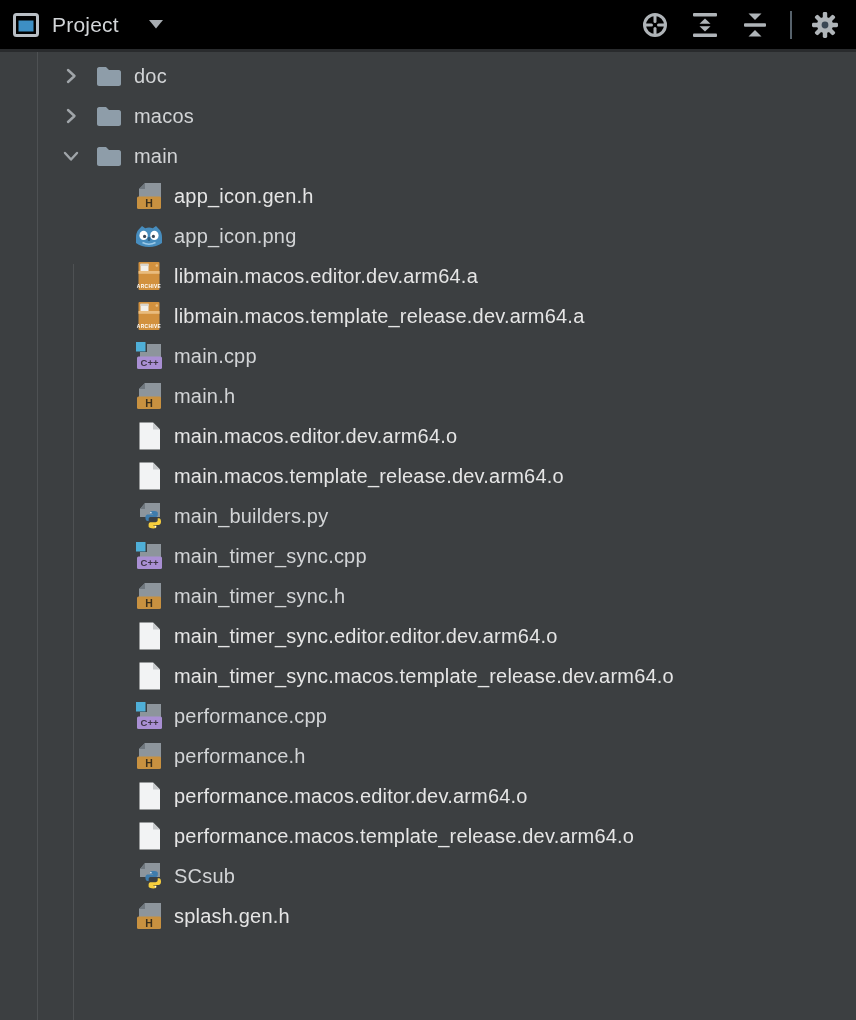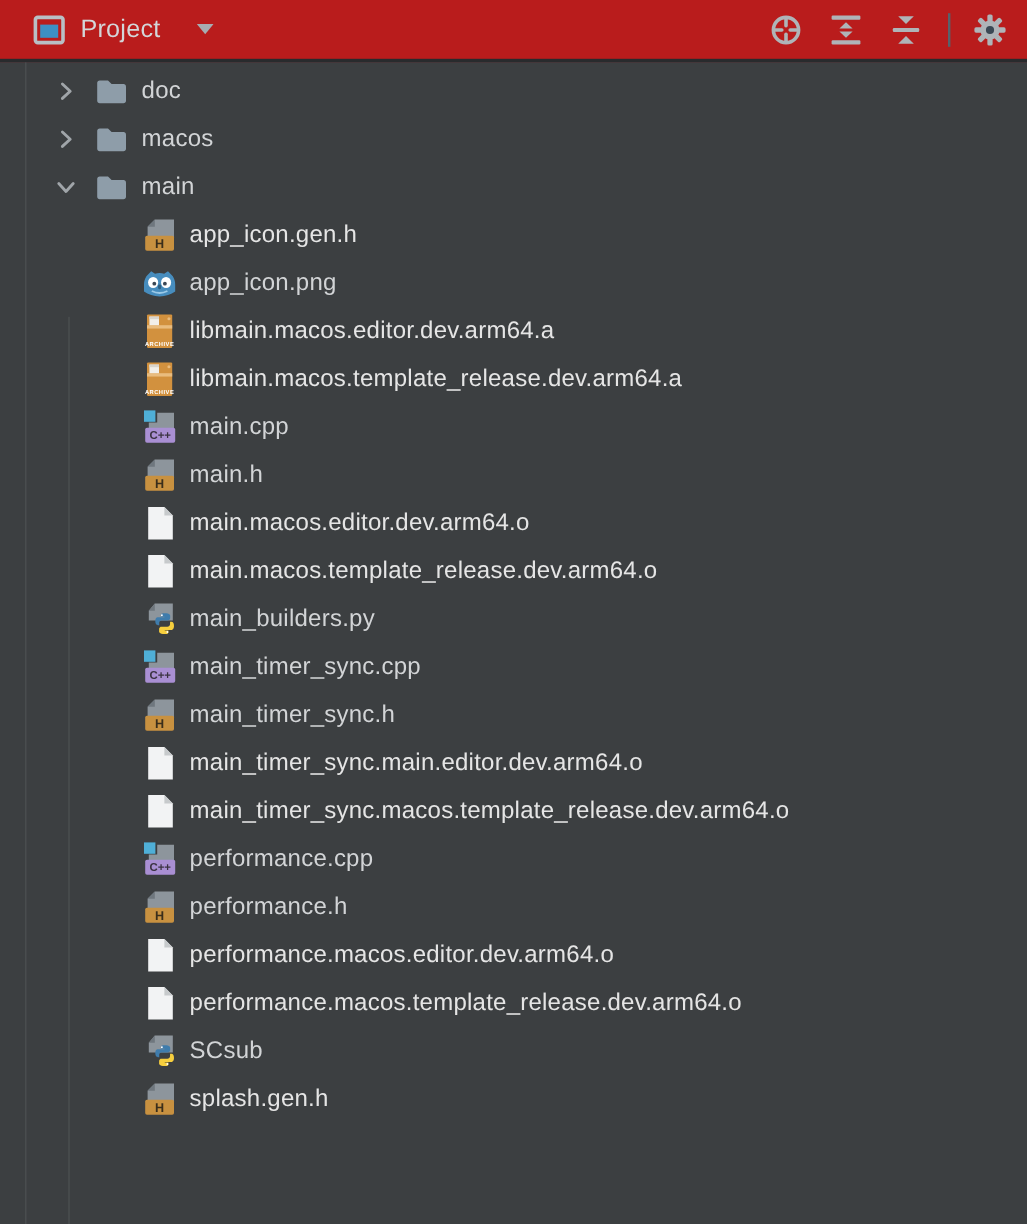--- a/index.html
+++ b/index.html
@@ -1,32 +1,32 @@
 <!DOCTYPE html>
 <html><head>
 <meta charset="utf-8">
 <style>
   * { margin:0; padding:0; box-sizing:border-box; }
   html,body { width:856px; height:1020px; overflow:hidden; }
   body { font-family:"Liberation Sans", sans-serif; background:#3C3F41; }
 
   
   .header {
-    height:52px; background:#b91c1c; display:flex; align-items:center;
-    padding:0 14px 0 26px; border-bottom:3px solid #292B2D;
+    height:52px; background:#000000; display:flex; align-items:center;
+    padding:0 14px 0 11px; border-bottom:3px solid #292B2D;
   }
   .hdr-win-icon { width:30px; height:30px; display:flex; align-items:center; justify-content:center; }
   .hdr-title { color:#D3D6D9; font-size:21px; margin-left:11px; letter-spacing:.2px; }
   .hdr-caret { margin-left:30px; display:flex; align-items:center; }
   .hdr-spacer { flex:1; }
   .hdr-btn { width:34px; height:34px; display:flex; align-items:center; justify-content:center; margin-left:16px; border-radius:4px; cursor:pointer; }
   .hdr-divider { width:2px; height:28px; background:#57626C; margin-left:18px; }
 
   
-  .tree { position:relative; height:968px; background:#3C3F41; padding-top:4px; }
+  .tree { position:relative; height:968px; background:#3C3F41; padding-top:4px;margin-left:16px; }
   .guide { position:absolute; width:1px; background:#4E5153; }
   .guide1 { left:21px; top:0; bottom:0; }
   .guide2 { left:57px; top:212px; bottom:0; }
 
   .row { height:40px; display:flex; align-items:center; cursor:pointer; position:relative; }
   .row.level0 { padding-left:44px; }
   .row.level1 { padding-left:118px; }
   .chev { width:22px; height:22px; margin-right:12px; display:flex; align-items:center; justify-content:center; flex:none; }
   .ficon { width:30px; height:30px; margin-right:10px; display:flex; align-items:center; justify-content:center; flex:none; }
   .label { font-size:20px; color:#D2D4D6; white-space:nowrap; letter-spacing:.2px; }
@@ -259,21 +259,21 @@
       </span>
       <span class="label">main_timer_sync.h</span>
     </div>
     <div class="row level1">
       <span class="ficon">
         <svg width="30" height="30" viewBox="0 0 30 30">
           <path d="M5.5 1.5H19l7 7v20H5.5z" fill="#F2F3F4"></path>
           <path d="M19 1.5v7h7z" fill="#C7CACC"></path>
         </svg>
       </span>
-      <span class="label ignored">main_timer_sync.main.editor.dev.arm64.o</span>
+      <span class="label ignored">main_timer_sync.editor.editor.dev.arm64.o</span>
     </div>
     <div class="row level1">
       <span class="ficon">
         <svg width="30" height="30" viewBox="0 0 30 30">
           <path d="M5.5 1.5H19l7 7v20H5.5z" fill="#F2F3F4"></path>
           <path d="M19 1.5v7h7z" fill="#C7CACC"></path>
         </svg>
       </span>
       <span class="label ignored">main_timer_sync.macos.template_release.dev.arm64.o</span>
     </div>

